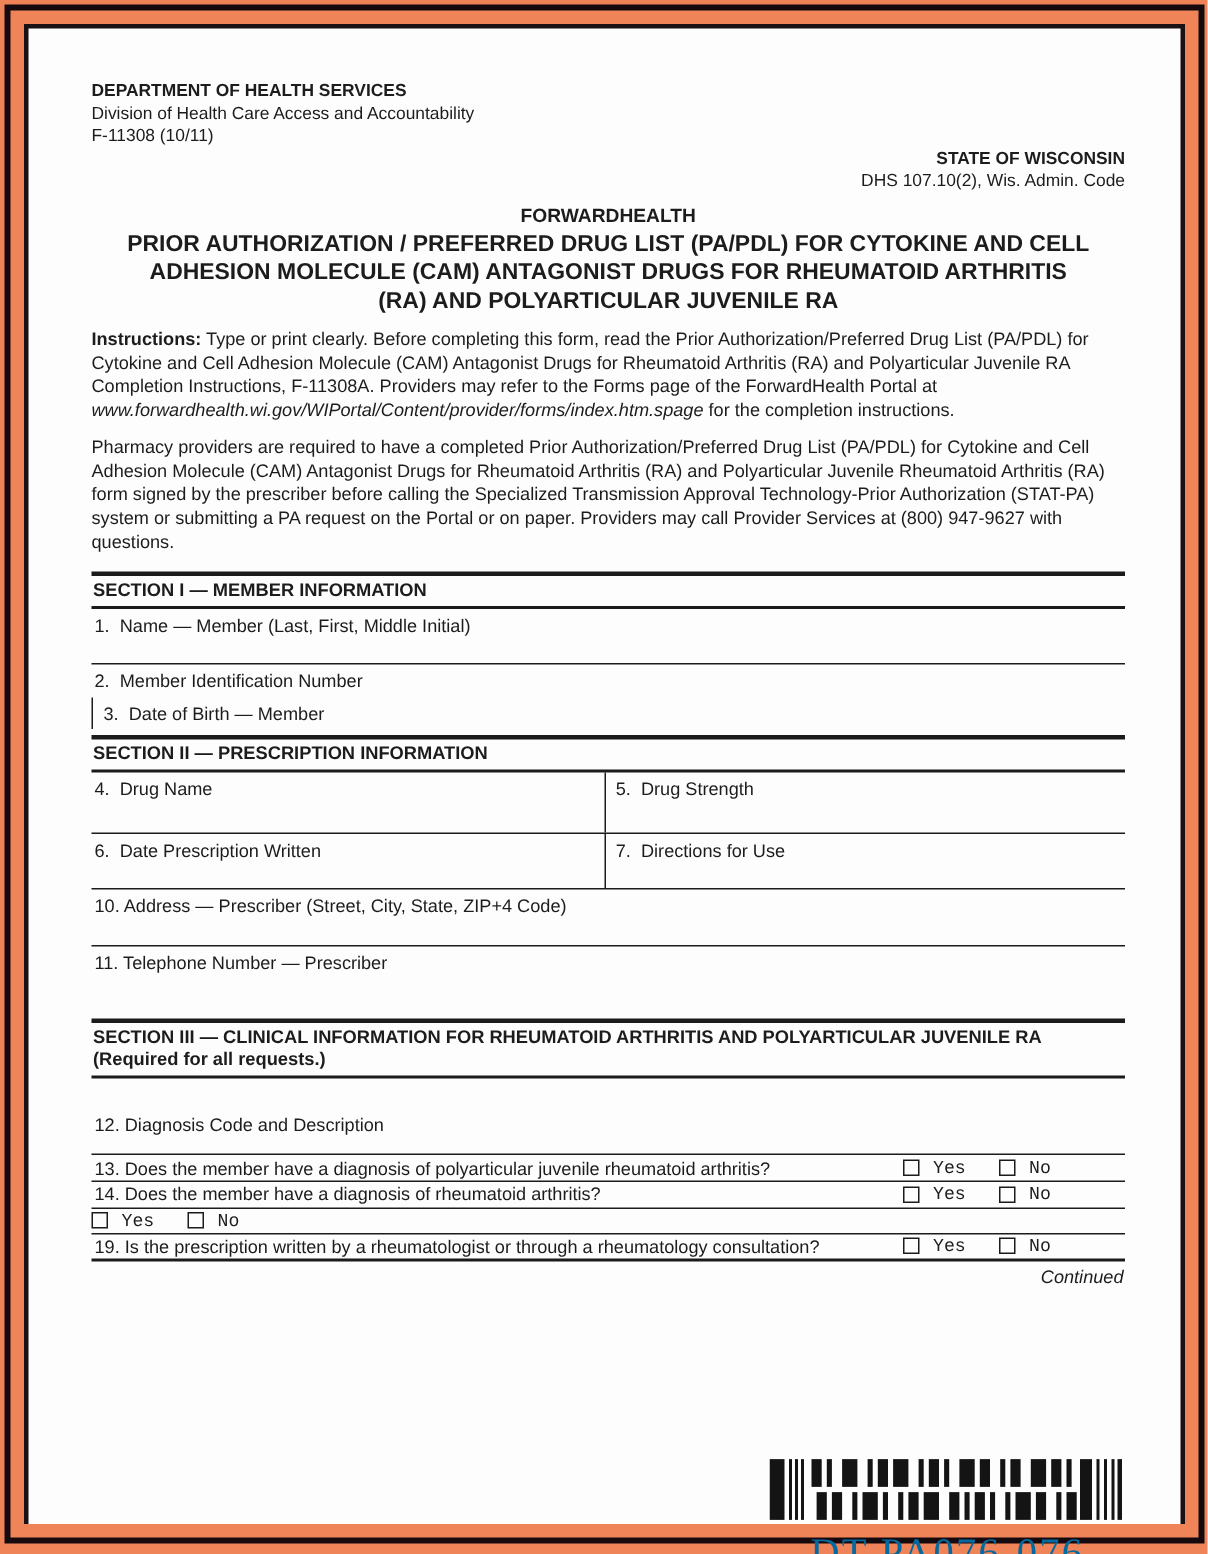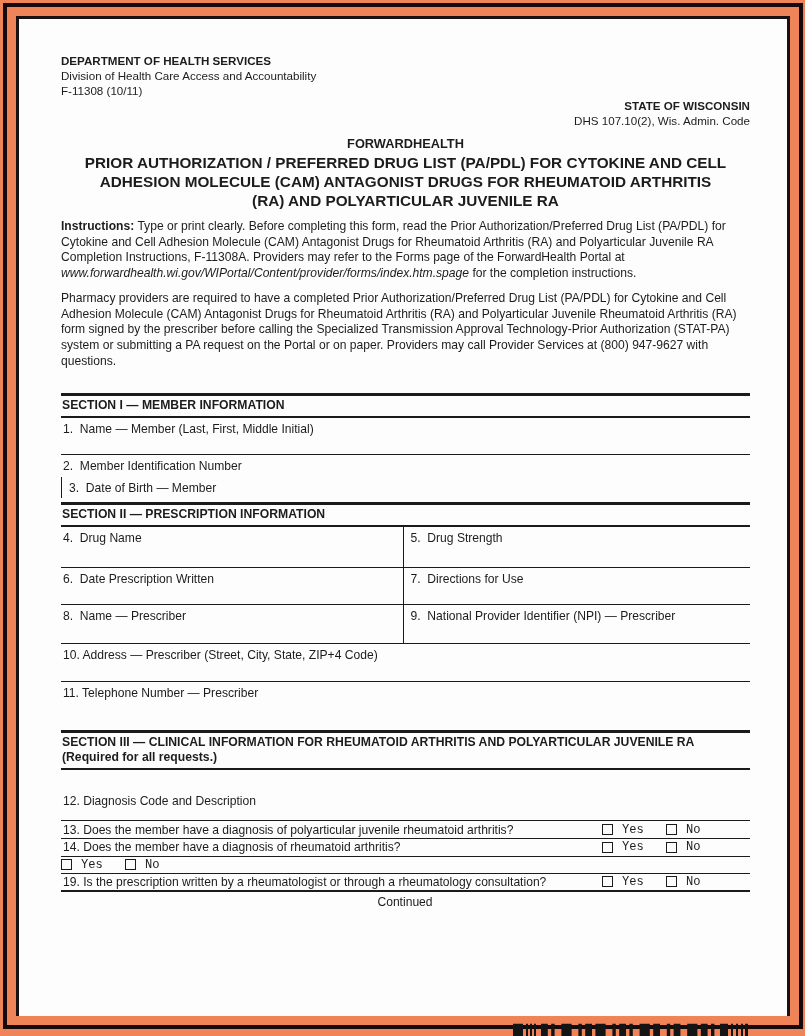--- a/index.html
+++ b/index.html
@@ -39,21 +39,21 @@
     max-width: 648px; margin: 2px auto 0;
   }
 
   
   .para { font-size: 12.1px; line-height: 15.7px; margin-top: 9px; text-align: left; }
   .para .b { font-weight: bold; }
   .para .i { font-style: italic; }
 
   
   .section { margin-top: 4px; border-top: 3px solid #1b1b1b; }
-  .section.first { margin-top: 24px; }
+  .section.first { margin-top: 12px; }
   .sec-title {
     font-weight: bold; font-size: 12.2px; line-height: 15px;
     padding: 2px 2px 3px 1px; border-bottom: 2.5px solid #1b1b1b;
   }
   .frow { display: flex; border-bottom: 1.5px solid #1b1b1b; }
   .frow:last-child { border-bottom: none; }
   .field { flex: 1; padding: 4px 4px 0 2px; }
   .field + .field { border-left: 1.5px solid #1b1b1b; padding-left: 7px; }
   .field-label { font-size: 12.1px; line-height: 15px; white-space: pre-wrap; }
   .h37 { min-height: 37px; } .h43 { min-height: 43px; flex-direction: column; } .h41 { min-height: 41px; }
@@ -64,21 +64,21 @@
   .qrow { display: flex; align-items: center; border-bottom: 1.5px solid #1b1b1b; min-height: 17.6px; }
   .qrow.last { border-bottom: 2px solid #1b1b1b; }
   .qtext { flex: 1; font-size: 12.1px; padding-left: 2px; }
   .qchecks { display: flex; align-items: center; width: 148px; flex: none; }
   .checkbox {
     width: 11px; height: 11px; border: 1.5px solid #1b1b1b;
     display: inline-block; flex: none; background: #fdfdfd;
   }
   .cb-label { font-size: 12.1px; margin-left: 9px; font-family: Liberation Mono, monospace; }
   .cb-label.yes { width: 44px; }
-  .continued { text-align: center; font-size: 12.1px; margin-top: 3px; padding-right: 1px; }
+  .continued { text-align: right; font-style: italic; font-size: 12.1px; margin-top: 3px; padding-right: 1px; }
 
   
   .barcode-block { margin-top: 114px; margin-left: auto; width: 237px; text-align: center; }
   .barcode-block svg { display: block; width: 235px; height: 42px; }
   .barcode-text {
     font-family: "Liberation Serif", "DejaVu Serif", serif;
     font-size: 27px; letter-spacing: 1.5px; margin-top: 6px; color: #0369a1;
   }
 </style>
 </head>
@@ -133,28 +133,20 @@
       <div class="field">
         <div class="field-label">5.  Drug Strength</div>
       </div>
     </div>
     <div class="frow h37">
       <div class="field">
         <div class="field-label">6.  Date Prescription Written</div>
       </div>
       <div class="field">
         <div class="field-label">7.  Directions for Use</div>
-      </div>
-    </div>
-    <div class="frow h39">
-      <div class="field">
-        <div class="field-label">8.  Name — Prescriber</div>
-      </div>
-      <div class="field">
-        <div class="field-label">9.  National Provider Identifier (NPI) — Prescriber</div>
       </div>
     </div>
     <div class="frow h38">
       <div class="field">
         <div class="field-label">10. Address — Prescriber (Street, City, State, ZIP+4 Code)</div>
       </div>
     </div>
     <div class="frow h44">
       <div class="field">
         <div class="field-label">11. Telephone Number — Prescriber</div>

